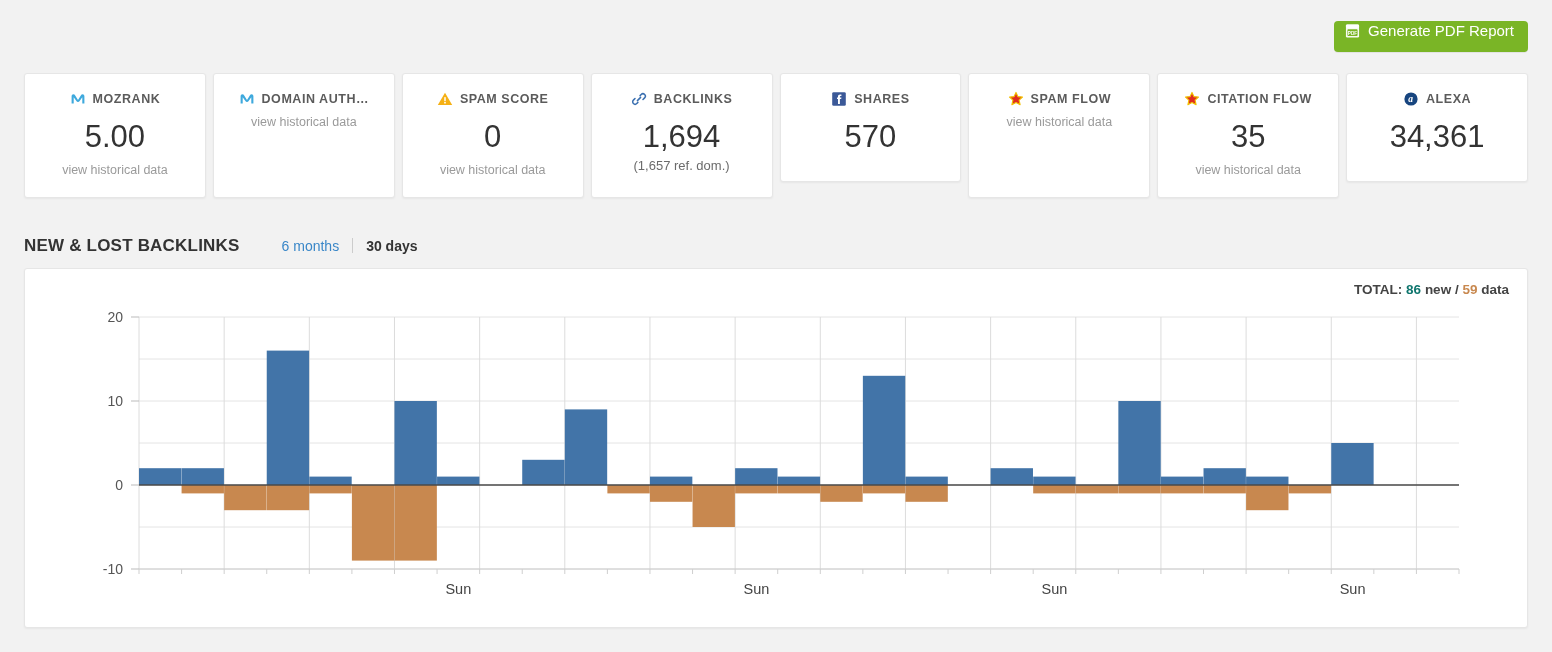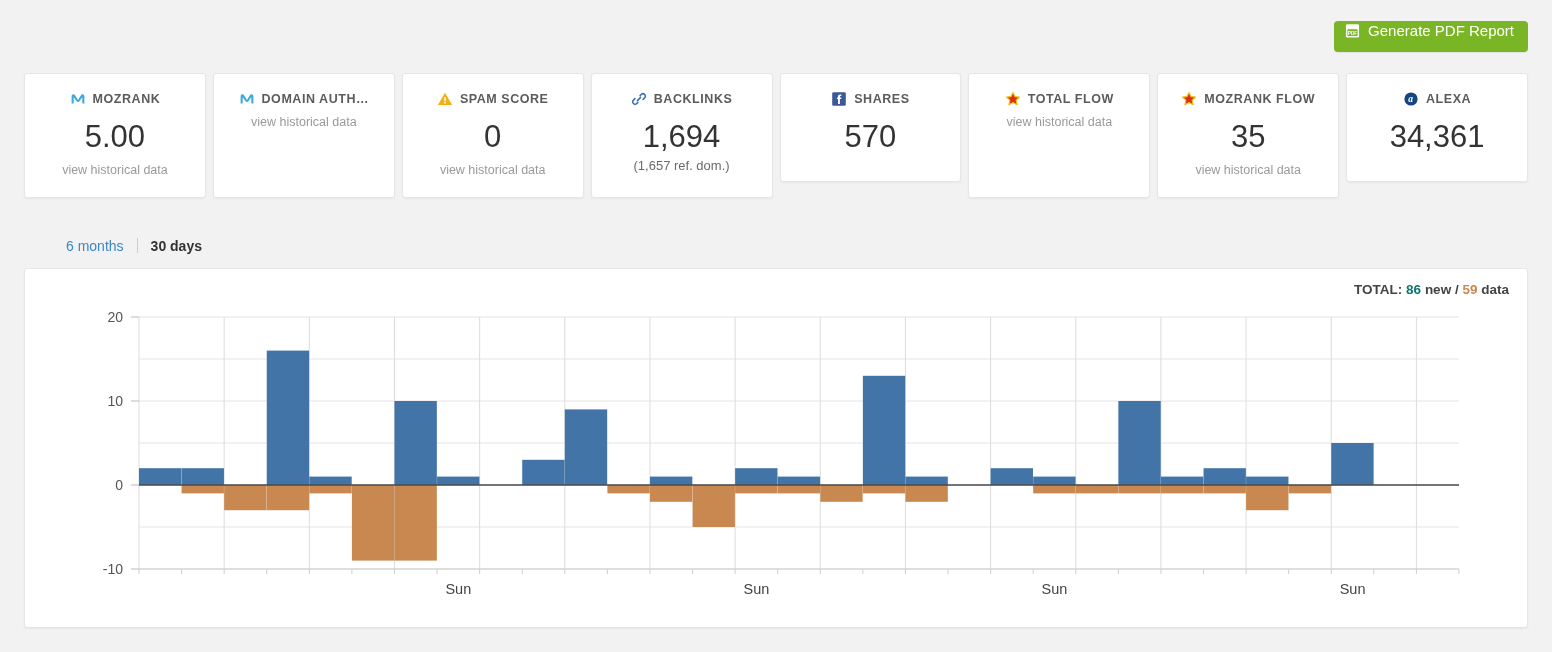--- a/index.html
+++ b/index.html
@@ -175,50 +175,51 @@
         <span class="lbl">SHARES</span>
       </div>
       <div class="card-val">570</div>
     </div>
 
     <div class="card">
       <div class="card-head">
         <svg class="card-ico" viewBox="0 0 16 16">
           <path d="M8 1.4 9.9 5.6l4.6.5-3.4 3.1 1 4.5L8 11.5 3.9 13.7l1-4.5L1.5 6.1l4.6-.5z" fill="#e02b20" stroke="#f2c200" stroke-width="1.1" stroke-linejoin="round"></path>
         </svg>
-        <span class="lbl">TOTAL FLOW</span>
+        <span class="lbl">SPAM FLOW</span>
       </div>
       <div class="card-sub link">view historical data</div>
     </div>
 
     <div class="card">
       <div class="card-head">
         <svg class="card-ico" viewBox="0 0 16 16">
           <path d="M8 1.4 9.9 5.6l4.6.5-3.4 3.1 1 4.5L8 11.5 3.9 13.7l1-4.5L1.5 6.1l4.6-.5z" fill="#e02b20" stroke="#f2c200" stroke-width="1.1" stroke-linejoin="round"></path>
         </svg>
-        <span class="lbl">MOZRANK FLOW</span>
+        <span class="lbl">CITATION FLOW</span>
       </div>
       <div class="card-val">35</div>
       <div class="card-sub link">view historical data</div>
     </div>
 
     <div class="card short">
       <div class="card-head">
         <svg class="card-ico" viewBox="0 0 16 16">
           <circle cx="8" cy="8" r="6.6" fill="#17457f"></circle>
           <text x="8" y="11.4" font-family="Liberation Serif, serif" font-size="9.5" font-style="italic" fill="#ffffff" text-anchor="middle">a</text>
         </svg>
         <span class="lbl">ALEXA</span>
       </div>
       <div class="card-val">34,361</div>
     </div>
 
   </div>
 
   <div class="sec-title-row">
+    <div class="sec-title">NEW &amp; LOST BACKLINKS</div>
     <div class="range-tabs">
       <span class="range-tab">6 months</span>
       <span class="range-sep"></span>
       <span class="range-tab active">30 days</span>
     </div>
   </div>
 
   <div class="chart-panel">
     <div class="chart-total">
       <span>TOTAL:</span>

